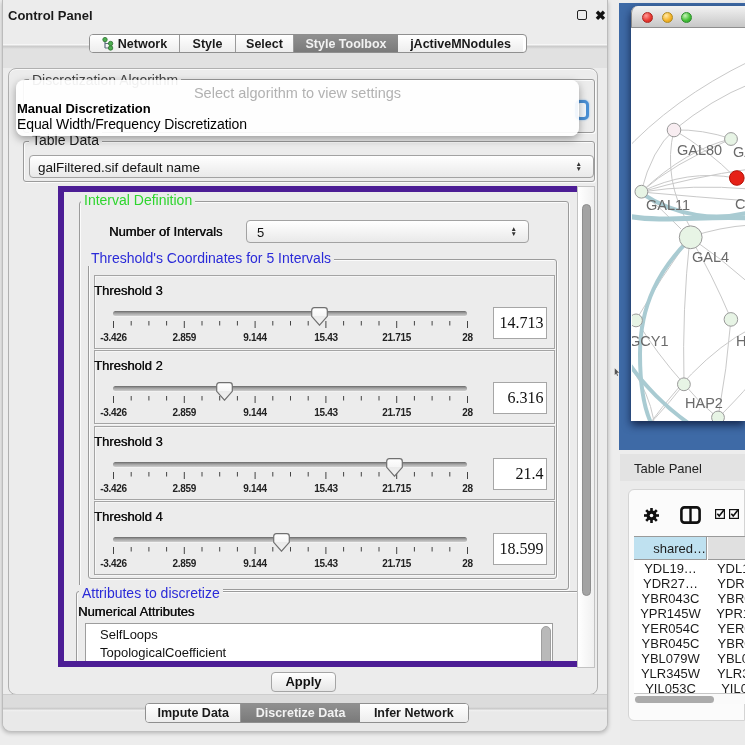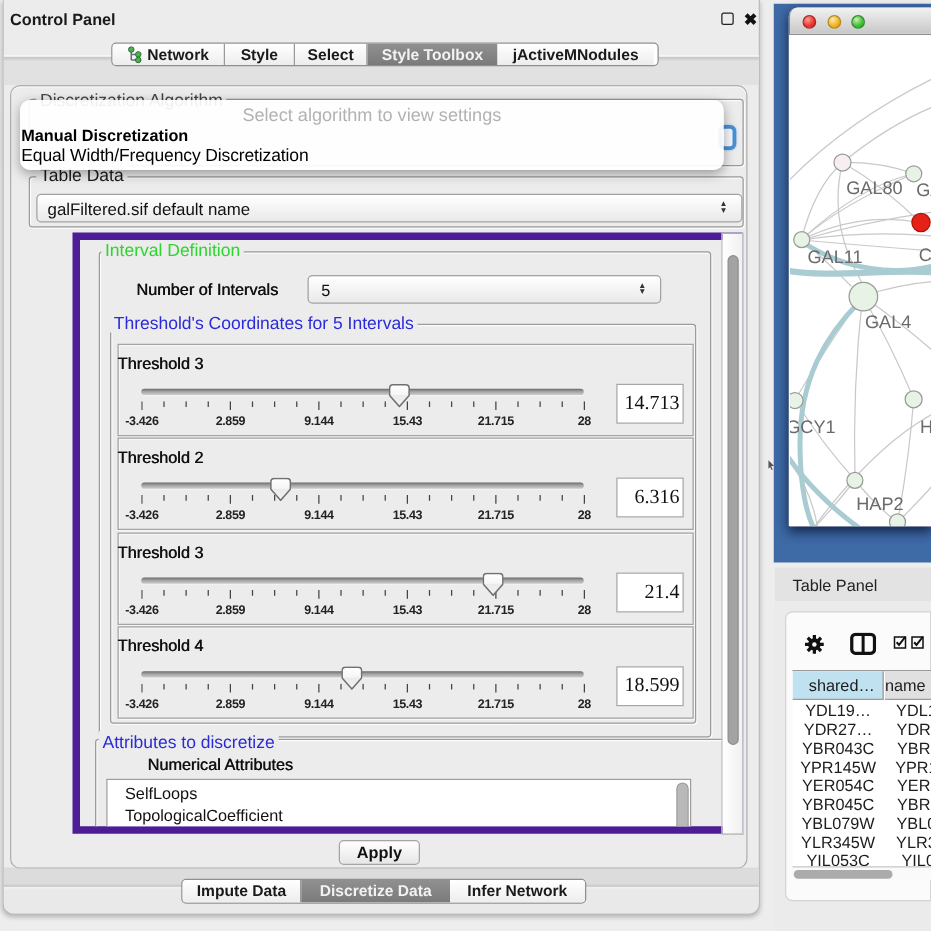--- a/index.html
+++ b/index.html
@@ -65,21 +65,21 @@
 .track { position:absolute; left:18px; top:35px; width:354px; height:5px; border-radius:3px; background:linear-gradient(#686868 0%,#9e9e9e 40%,#cfcfcf 100%); box-shadow:0 1px 0 #f2f2f2; }
 .vbox { position:absolute; left:398px; top:31px; width:54px; height:32px; background:#fff; border:1px solid #a6a6a6; font-family:"Liberation Serif",serif; font-size:16px; color:#111; text-align:right; line-height:30px; padding-right:2.5px; }
 .ticks { position:absolute; left:18px; top:45px; }
 .tlabels { position:absolute; left:0; top:56px; width:461px; font-size:10px; font-weight:bold; letter-spacing:-0.3px; color:#222; }
 .tlabels span { position:absolute; transform:translateX(-50%); white-space:nowrap; }
 .thumb { position:absolute; top:31px; width:17px; height:19px; }
 
 
 #grpAttr { left:12px; top:399px; width:523px; height:110px; }
 #grpAttrLab { left:15px; top:393px; color:#2a2ad8; background:#ECECEC; }
-#numLab { left:14px; top:412px; font-size:13px; color:#111; text-shadow:0.4px 0 0 #111;padding-left:40px; }
+#numLab { left:14px; top:412px; font-size:13px; color:#111; text-shadow:0.4px 0 0 #111; }
 #attrlist { left:21px; top:431px; width:468px; height:80px; background:#fff; border:1px solid #9d9d9d; font-size:13px; color:#111; padding-top:2px; }
 #attrlist div { padding-left:14px; height:17.5px; line-height:17.5px; }
 #listsb { left:477px; top:434px; width:10px; height:45px; background:#b9b9b9; border:1px solid #9f9f9f; border-radius:5px; }
 
 
 #applybtn { left:262px; top:603px; width:65px; height:20px; background:linear-gradient(#ffffff,#e6e6e6); border:1px solid #a5a5a5; border-radius:4px; font-size:13px; font-weight:bold; color:#111; text-align:center; line-height:18px; }
 #botstrip { left:0px; top:694px; width:604px; height:37px; background:linear-gradient(#dcdcdc 0px,#dcdcdc 12px,#c6c6c6 14px,#f0f0f0 15px,#e9e9e9 17px,#e9e9e9 100%); border-top:1px solid #cdcdcd; border-radius:0 0 8px 8px; }
 #bottabs { left:142px; top:703px; width:324px; height:20px; }
 #bottabs .b1{width:96px;} #bottabs .b2{width:119px;} #bottabs .b3{width:109px;}
 
@@ -89,21 +89,21 @@
 #mactitle { left:0; top:0; width:100%; height:22px; border-radius:7px 0 0 0; background:linear-gradient(#f2f2f2,#c7c7c7); border-bottom:1px solid #8f8f8f; border-left:1px solid #888; }
 .light { position:absolute; top:5.5px; width:11px; height:11px; border-radius:50%; }
 #canvas { left:1px; top:23px; width:113px; height:392px; background:#fff; overflow:hidden; }
 
 #tpHeader { left:620px; top:454px; width:125px; height:27px; background:#e3e3e3; font-size:13px; color:#222; }
 #tpHeader span { position:absolute; left:14px; top:7px; }
 #tpArea { left:620px; top:481px; width:125px; height:264px; background:#ebebeb; }
 #tpPanel { left:628px; top:489px; width:117px; height:232px; background:#fbfbfb; border:1px solid #d4d4d4; border-radius:6px 0 0 6px; }
 
 #tbl { left:5px; top:46px; width:112px; height:157px; background:#fff; border-top:1px solid #9a9a9a; overflow:hidden; font-size:13px; color:#1c1c1c; }
-.hcell { position:absolute; top:0; height:23px; line-height:23px; text-align:left; border-right:1px solid #9a9a9a; border-bottom:1px solid #9a9a9a; }
+.hcell { position:absolute; top:0; height:23px; line-height:23px; text-align:right; border-right:1px solid #9a9a9a; border-bottom:1px solid #9a9a9a; }
 .trow { position:absolute; width:200px; height:15px; line-height:15px; }
 .trow .c1 { position:absolute; left:0; width:73px; text-align:center; }
 .trow .c2 { position:absolute; left:71px; width:83px; text-align:center; }
 #hsb { left:5px; top:203px; width:112px; height:11px; background:#fafafa; border-top:1px solid #c6c6c6; }
 #hsbthumb { left:1px; top:2px; width:79px; height:7px; background:#ababab; border-radius:4px; }
 
 #cursor { left:614px; top:368px; width:6px; height:8px; }
 </style>
 </head>
 <body>

